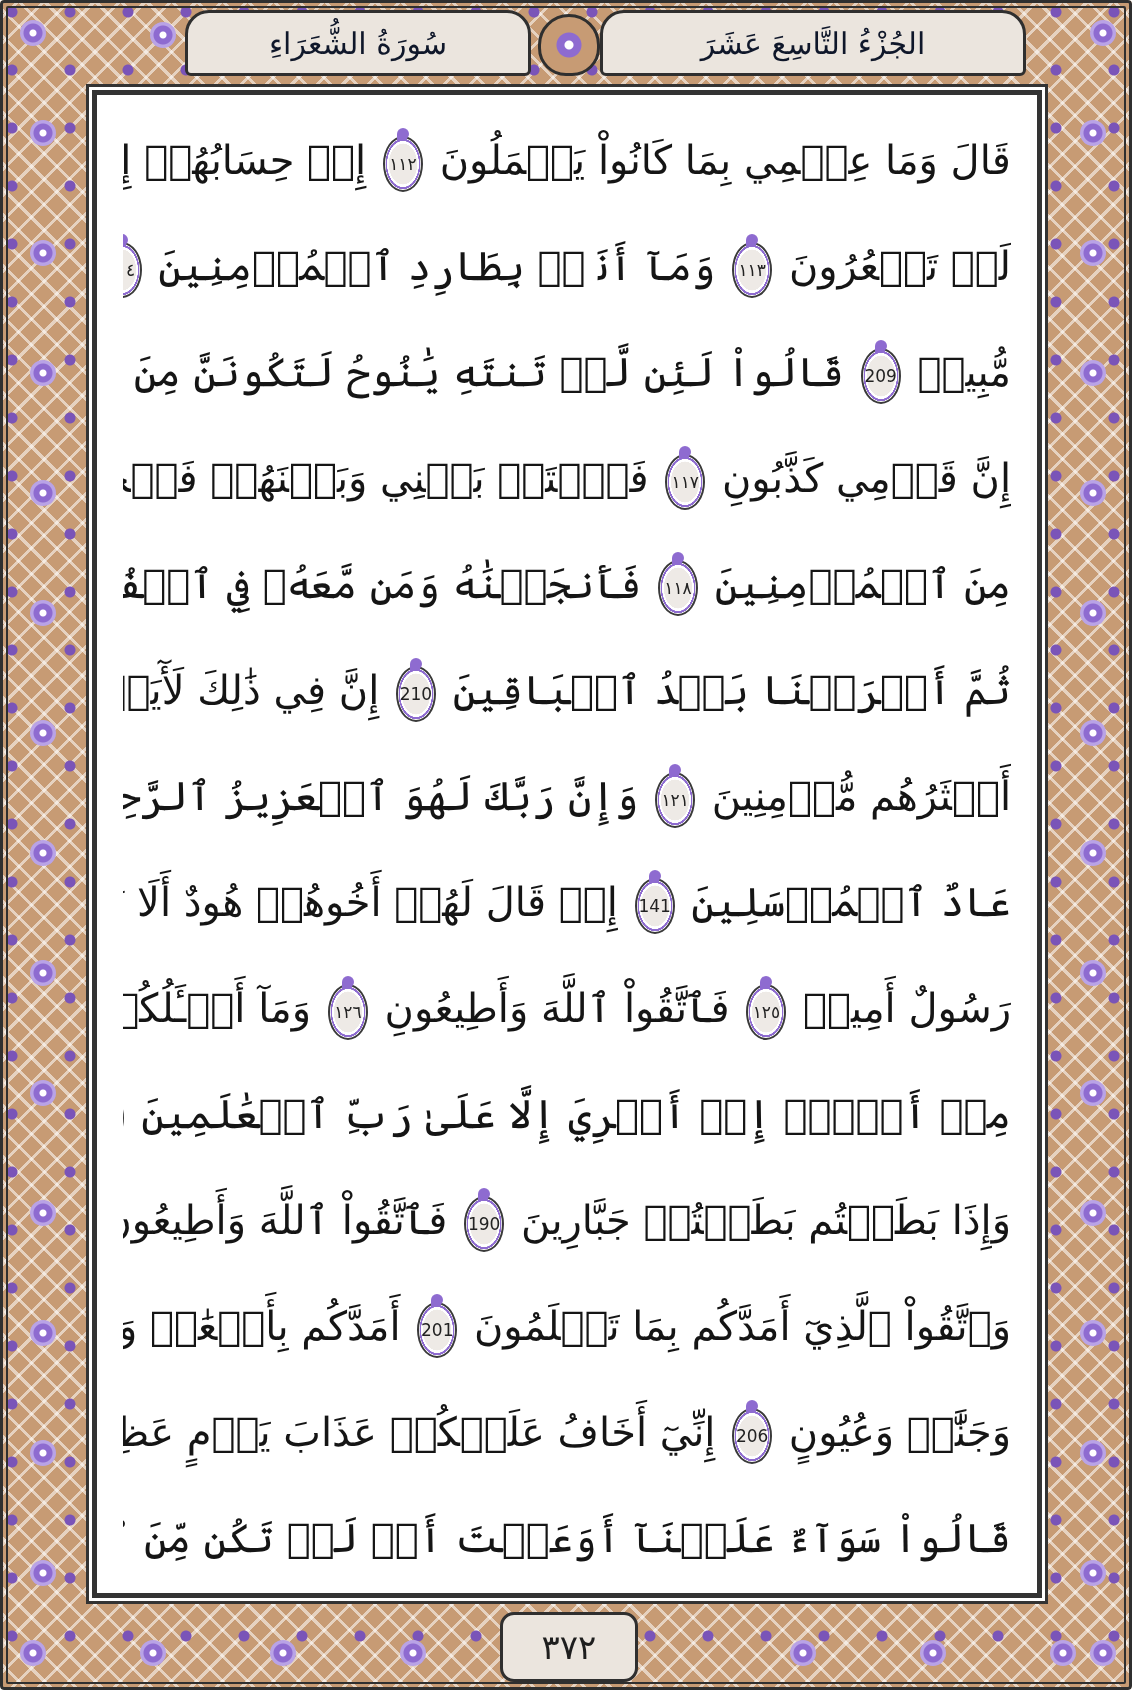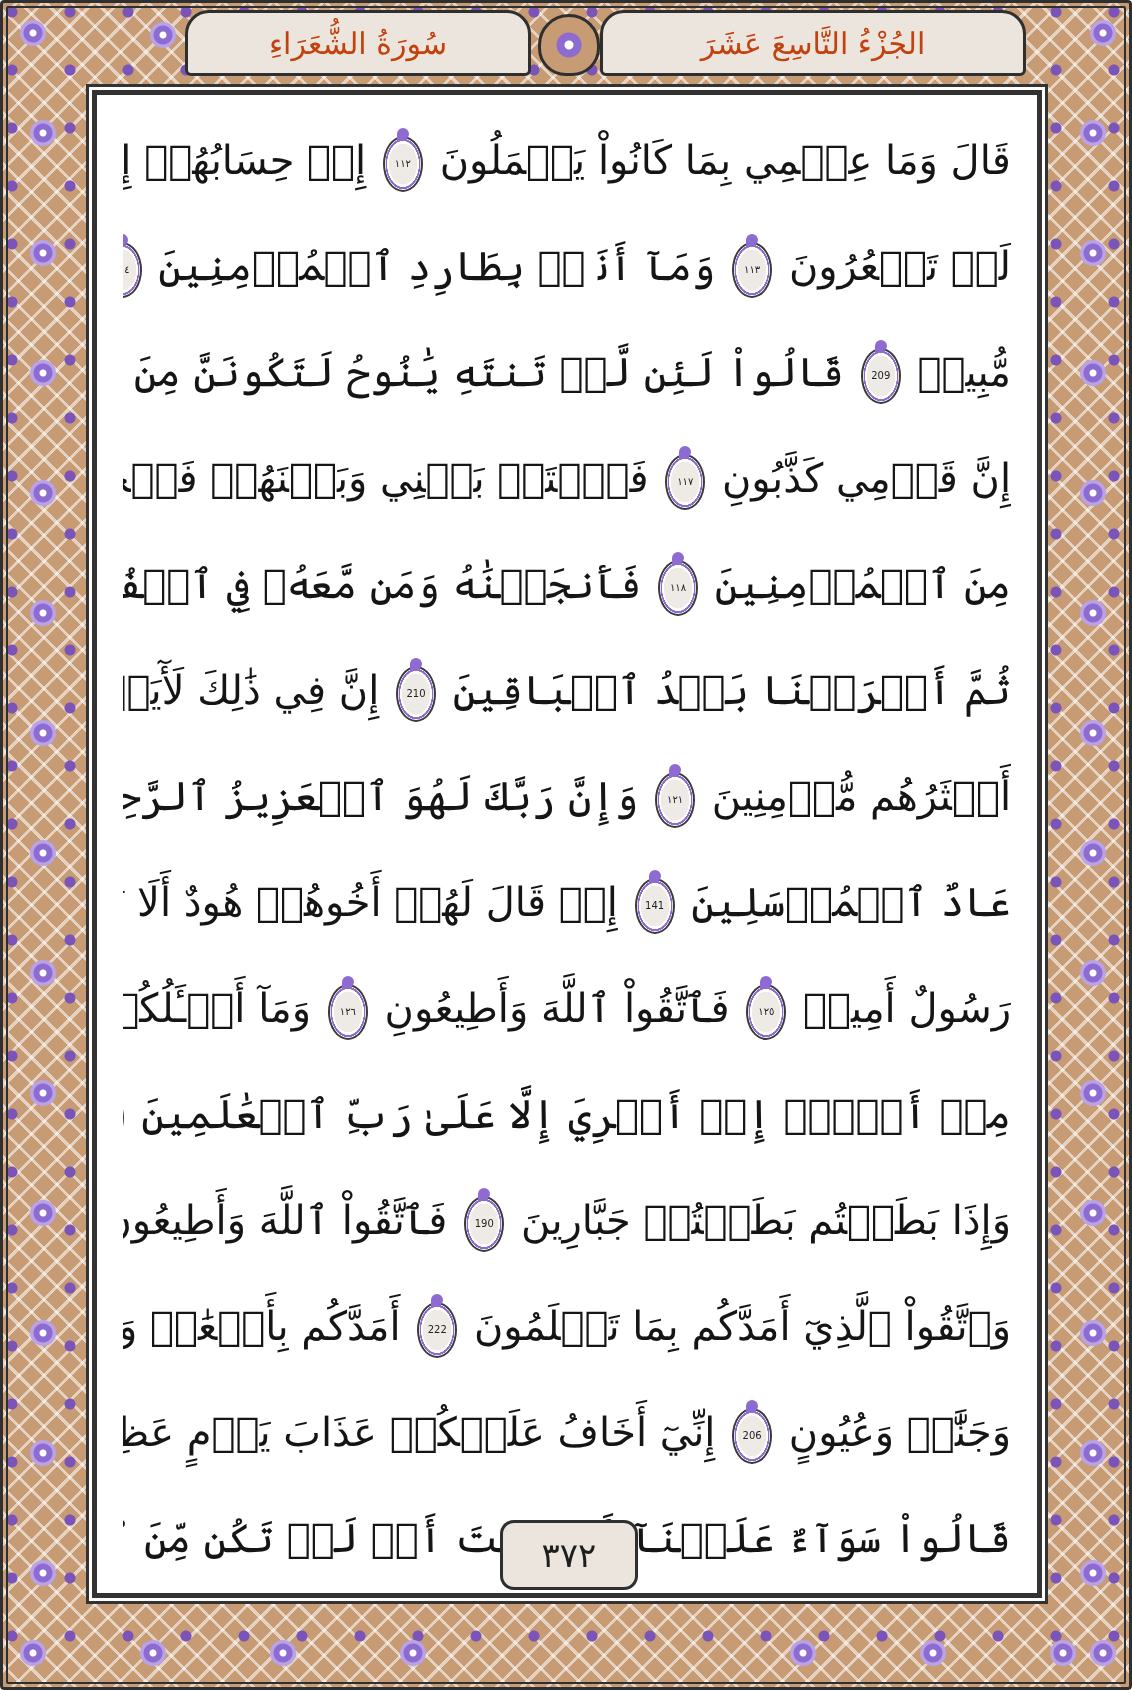--- a/index.html
+++ b/index.html
@@ -27,21 +27,21 @@
     position: absolute; width: 26px; height: 26px; border-radius: 50%;
     background: radial-gradient(circle, #ffffff 0 3px, #8e6bd0 4px 9px, #b9a3e6 10px 13px, transparent 14px);
   }
   
   .header-plate {
     position: absolute; top: 10px; height: 60px;
     background: #ebe5de;
     border: 3px solid #2f2f2f;
     border-radius: 24px 24px 6px 6px;
     display: flex; align-items: center; justify-content: center;
-    font-family: "DejaVu Serif", serif; font-size: 30px; color: #c2410c;
+    font-family: "DejaVu Serif", serif; font-size: 30px; color: #0f172a;
     direction: rtl;
   }
   .header-juz { left: 600px; width: 420px; }
   .header-surah { left: 185px; width: 340px; }
   .header-ornament {
     position: absolute; top: 14px; left: 538px; width: 56px; height: 56px;
     border-radius: 50% 50% 45% 45%;
     background: radial-gradient(circle, #ffffff 0 4px, #8e6bd0 5px 12px, #c79b74 13px);
     border: 3px solid #2f2f2f;
   }
@@ -61,31 +61,31 @@
     direction: rtl; text-align: justify; text-align-last: justify;
     font-family: "DejaVu Serif", serif; font-size: 40px; line-height: 90px;
     height: 90px; color: #151515; white-space: nowrap; overflow: hidden;
   }
   .ayah-marker {
     display: inline-block; vertical-align: middle;
     width: 36px; height: 52px; margin: 0 4px;
     border-radius: 50%;
     background: radial-gradient(ellipse at center, #eeeae6 0 55%, #ffffff 56% 62%, #8e6bd0 63% 68%, #ffffff 69%);
     border: 2px solid #3a3a3a;
-    font-family: "DejaVu Sans", sans-serif; font-size: 10px; line-height: 52px;
+    font-family: "DejaVu Sans", sans-serif; font-size: 17px; line-height: 52px;
     text-align: center; text-align-last: center; color: #222; direction: rtl;
     position: relative;
   }
   .ayah-marker::before {
     content: ""; position: absolute; top: -10px; left: 50%; transform: translateX(-50%);
     width: 12px; height: 12px; border-radius: 50% 50% 50% 0; background: #8e6bd0;
   }
   
   .page-number {
-    position: absolute; left: 500px; top: 1520px; width: 132px; height: 64px;
+    position: absolute; left: 500px; top: 1612px; width: 132px; height: 64px;
     background: #ebe5de; border: 3px solid #2f2f2f; border-radius: 14px;
     display: flex; align-items: center; justify-content: center;
     font-family: "DejaVu Sans", sans-serif; font-size: 34px; color: #1e1e1e;
   }
 </style>
 </head>
 <body>
 
 <div class="frame"></div>
 
@@ -144,21 +144,21 @@
       <div class="line"><span>لَوۡ تَشۡعُرُونَ</span> <span class="ayah-marker">١١٣</span> <span>وَمَآ أَنَا۠ بِطَارِدِ ٱلۡمُؤۡمِنِينَ</span> <span class="ayah-marker">١١٤</span>  </div>
       <div class="line"><span>مُّبِينٞ</span> <span class="ayah-marker">209</span> <span>قَالُواْ لَئِن لَّمۡ تَنتَهِ يَٰنُوحُ لَتَكُونَنَّ مِنَ ٱلۡمَرۡجُومِينَ</span>   </div>
       <div class="line"><span>إِنَّ قَوۡمِي كَذَّبُونِ</span> <span class="ayah-marker">١١٧</span> <span>فَٱفۡتَحۡ بَيۡنِي وَبَيۡنَهُمۡ فَتۡحٗا وَنَجِّنِي وَمَن مَّعِيَ</span> </div>
       <div class="line"><span>مِنَ ٱلۡمُؤۡمِنِينَ</span> <span class="ayah-marker">١١٨</span> <span>فَأَنجَيۡنَٰهُ وَمَن مَّعَهُۥ فِي ٱلۡفُلۡكِ ٱلۡمَشۡحُونِ</span>  </div>
       <div class="line"><span>ثُمَّ أَغۡرَقۡنَا بَعۡدُ ٱلۡبَاقِينَ</span> <span class="ayah-marker">210</span> <span>إِنَّ فِي ذَٰلِكَ لَأٓيَةٗۖ وَمَا كَانَ</span> </div>
       <div class="line"><span>أَكۡثَرُهُم مُّؤۡمِنِينَ</span> <span class="ayah-marker">١٢١</span> <span>وَإِنَّ رَبَّكَ لَهُوَ ٱلۡعَزِيزُ ٱلرَّحِيمُ</span>   </div>
       <div class="line"><span>عَادٌ ٱلۡمُرۡسَلِينَ</span> <span class="ayah-marker">141</span> <span>إِذۡ قَالَ لَهُمۡ أَخُوهُمۡ هُودٌ أَلَا تَتَّقُونَ</span>   </div>
       <div class="line"><span>رَسُولٌ أَمِينٞ</span> <span class="ayah-marker">١٢٥</span> <span>فَٱتَّقُواْ ٱللَّهَ وَأَطِيعُونِ</span> <span class="ayah-marker">١٢٦</span> <span>وَمَآ أَسۡـَٔلُكُمۡ عَلَيۡهِ</span> </div>
       <div class="line"><span>مِنۡ أَجۡرٍۖ إِنۡ أَجۡرِيَ إِلَّا عَلَىٰ رَبِّ ٱلۡعَٰلَمِينَ</span> <span class="ayah-marker">١٢٧</span>  </div>
       <div class="line"><span>وَإِذَا بَطَشۡتُم بَطَشۡتُمۡ جَبَّارِينَ</span> <span class="ayah-marker">190</span> <span>فَٱتَّقُواْ ٱللَّهَ وَأَطِيعُونِ</span>  </div>
-      <div class="line"><span>وَٱتَّقُواْ ٱلَّذِيٓ أَمَدَّكُم بِمَا تَعۡلَمُونَ</span> <span class="ayah-marker">222</span> <span>أَمَدَّكُم بِأَنۡعَٰمٖ وَبَنِينَ</span>  </div>
+      <div class="line"><span>وَٱتَّقُواْ ٱلَّذِيٓ أَمَدَّكُم بِمَا تَعۡلَمُونَ</span> <span class="ayah-marker">201</span> <span>أَمَدَّكُم بِأَنۡعَٰمٖ وَبَنِينَ</span>  </div>
       <div class="line"><span>وَجَنَّٰتٖ وَعُيُونٍ</span> <span class="ayah-marker">206</span> <span>إِنِّيٓ أَخَافُ عَلَيۡكُمۡ عَذَابَ يَوۡمٍ عَظِيمٖ</span>  </div>
       <div class="line"><span>قَالُواْ سَوَآءٌ عَلَيۡنَآ أَوَعَظۡتَ أَمۡ لَمۡ تَكُن مِّنَ ٱلۡوَٰعِظِينَ</span>  </div>
     </div>
 </div>
 
 <div class="page-number">
   <span>٣٧٢</span>
 </div>
 
 </body></html>

